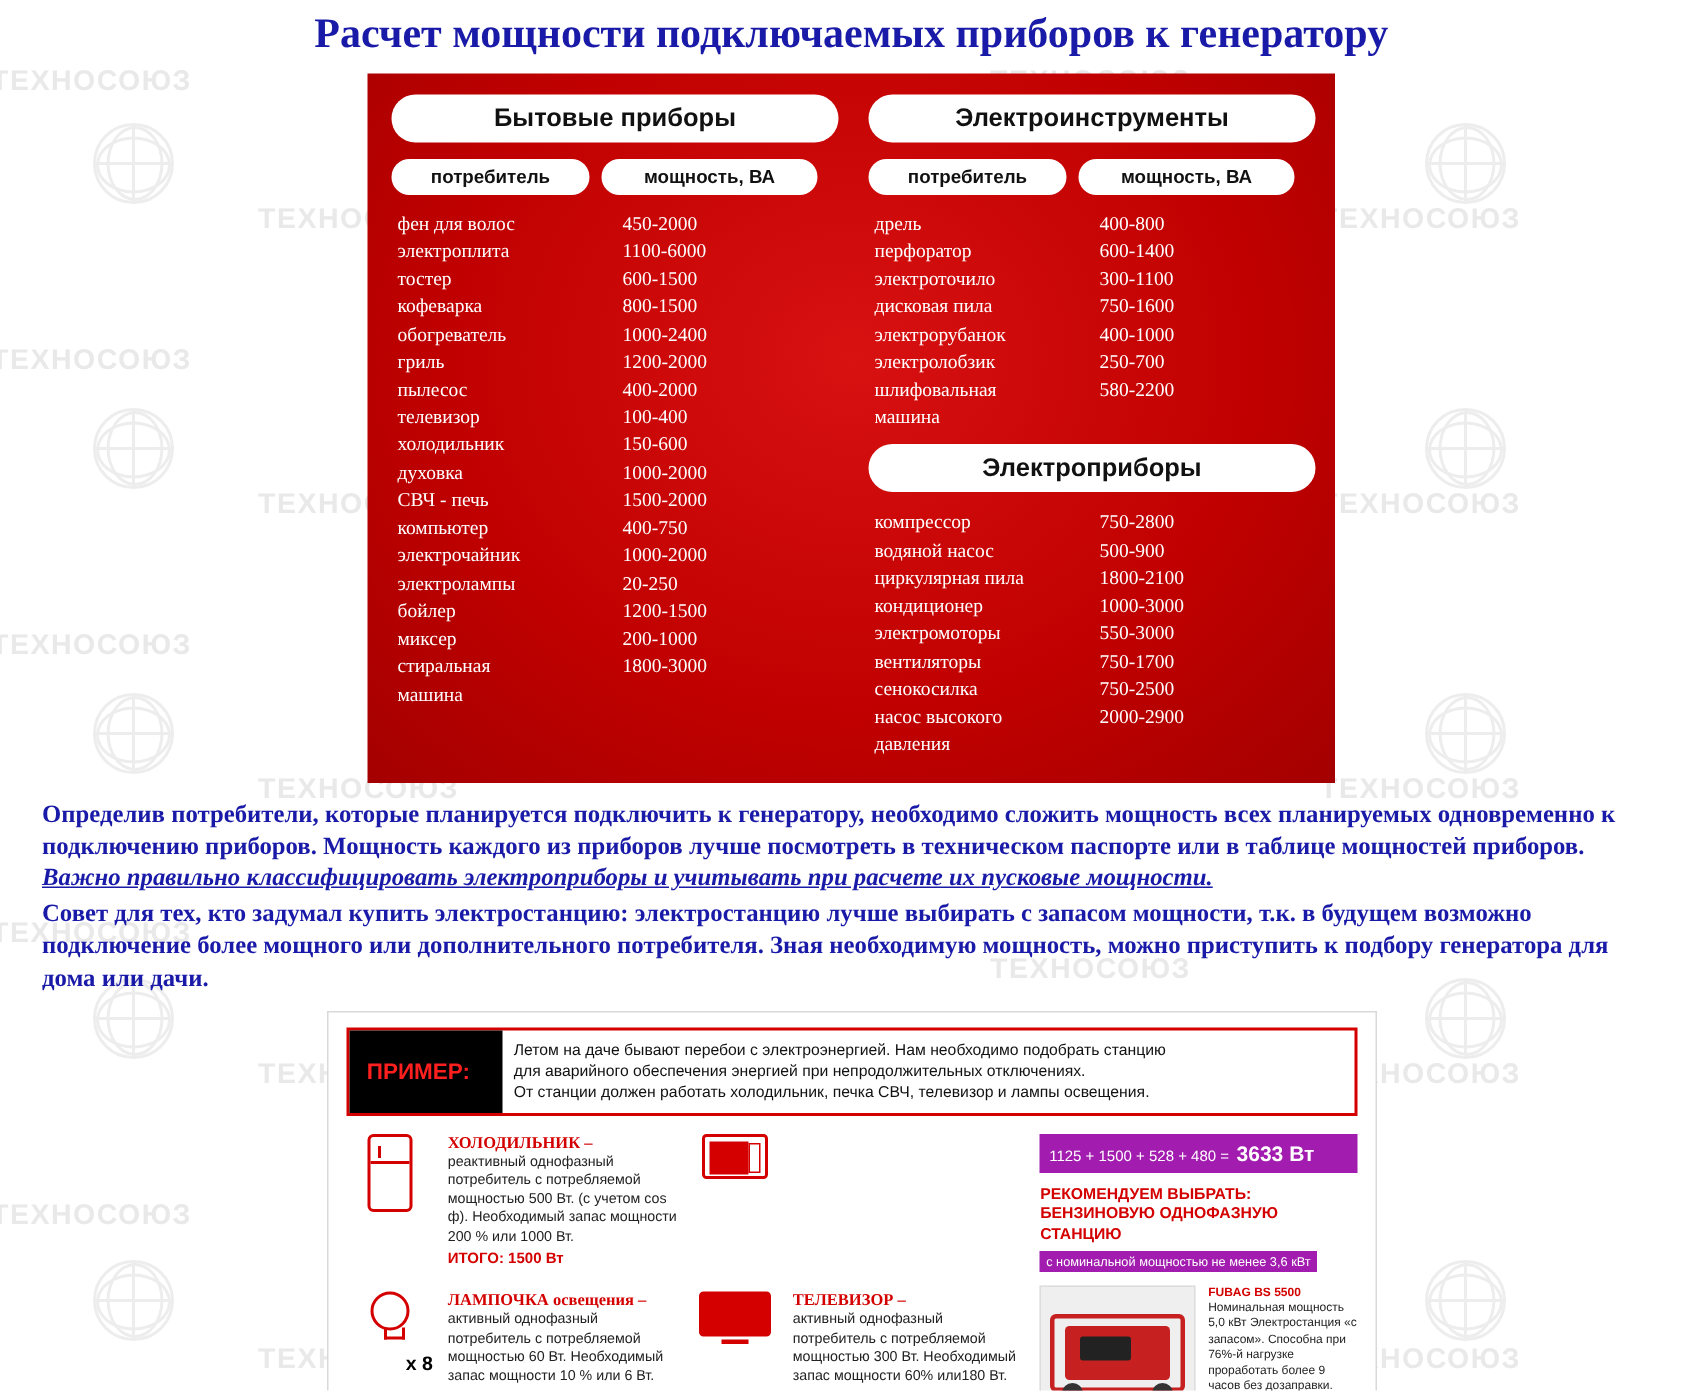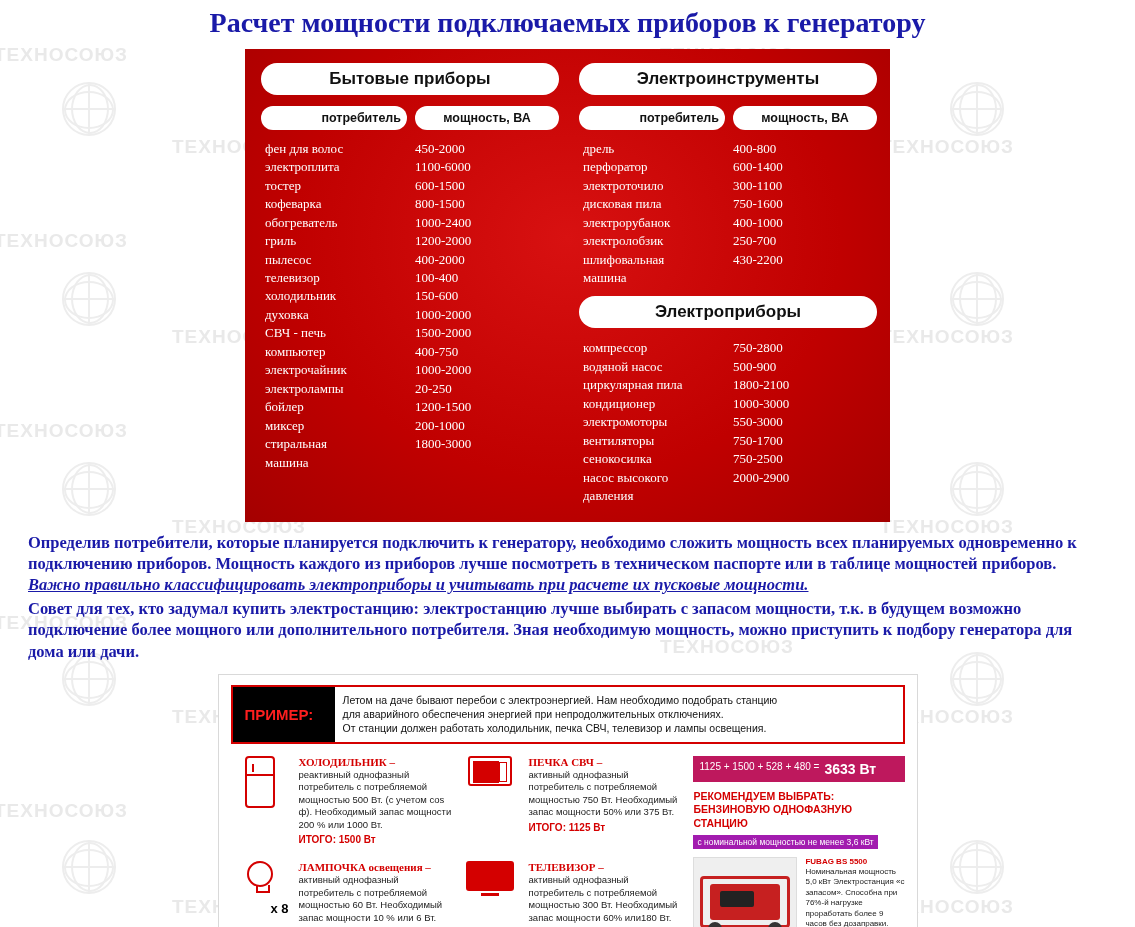--- a/index.html
+++ b/index.html
@@ -87,21 +87,21 @@
   .hdr-cell{
     background:#ffffff;
     border-radius:13px;
     font-family:"Liberation Sans", sans-serif;
     font-weight:bold;
     font-size:12.5px;
     color:#111;
     padding:5px 6px;
     text-align:center;
   }
-  .hdr-name{ width:146px;text-align:right; }
+  .hdr-name{ width:132px; }
   .hdr-val{ width:144px; }
   .row{
     display:flex;
     color:#ffffff;
     font-family:Liberation Serif, serif;
     font-size:13px;
     line-height:1.42;
     padding:0 0 0 4px;
   }
   .row .nm{ width:150px; }
@@ -218,26 +218,26 @@
   }
   .ic-bulb:after{
     content:"";position:absolute;left:7px;bottom:-8px;width:10px;height:6px;border:2px solid #d40000;border-top:none;
   }
   .ic-x8{
     font-family:"Liberation Sans", sans-serif;
     font-weight:bold;font-size:13px;color:#000;margin-top:14px;
   }
 
   .calc-bar{
-    background:#be185d;
+    background:#a21caf;
     color:#ffffff;
     font-family:"Liberation Sans", sans-serif;
     font-size:10px;
     padding:5px 6px;
-    display:flex; align-items:flex-start; gap:5px;
+    display:flex; align-items:flex-end; gap:5px;
     position:relative;
   }
   .calc-bar .sum{ font-size:14px; font-weight:bold; }
   .rec-title{
     font-family:"Liberation Sans", sans-serif;
     font-weight:bold;font-size:10.5px;color:#d40000;
     margin-top:8px; line-height:1.3;
   }
   .rec-sub{
     font-family:"Liberation Sans", sans-serif;
@@ -450,21 +450,21 @@
             <div class="row">
               <div class="nm">электрорубанок</div>
               <div class="vl">400-1000</div>
             </div>
             <div class="row">
               <div class="nm">электролобзик</div>
               <div class="vl">250-700</div>
             </div>
             <div class="row">
               <div class="nm">шлифовальная<span class="second">машина</span></div>
-              <div class="vl">430-2200</div>
+              <div class="vl">580-2200</div>
             </div>
           </div>
         <div class="pill spacer-pill">Электроприборы</div>
         <div id="right-rows2">
             <div class="row">
               <div class="nm">компрессор</div>
               <div class="vl">750-2800</div>
             </div>
             <div class="row">
               <div class="nm">водяной насос</div>
@@ -533,25 +533,20 @@
             </div>
           </div>
           <div class="col2">
             <div class="item">
               <div class="ico">
                   <div class="ic-micro">
                     <span class="scr"></span>
                     <span class="pnl"></span>
                   </div>
                 </div>
-              <div class="txt">
-                <div class="it-title">ПЕЧКА СВЧ –</div>
-                <div class="it-body">активный однофазный потребитель с потребляемой мощностью 750 Вт. Необходимый запас мощности 50% или 375 Вт.</div>
-                <div class="it-total">ИТОГО: 1125 Вт</div>
-              </div>
             </div>
           </div>
         </div>
 
         <div class="grid2">
           <div class="col2">
             <div class="item">
               <div class="ico">
                 <div class="ic-bulb"></div>
                 <div class="ic-x8">х 8</div>

